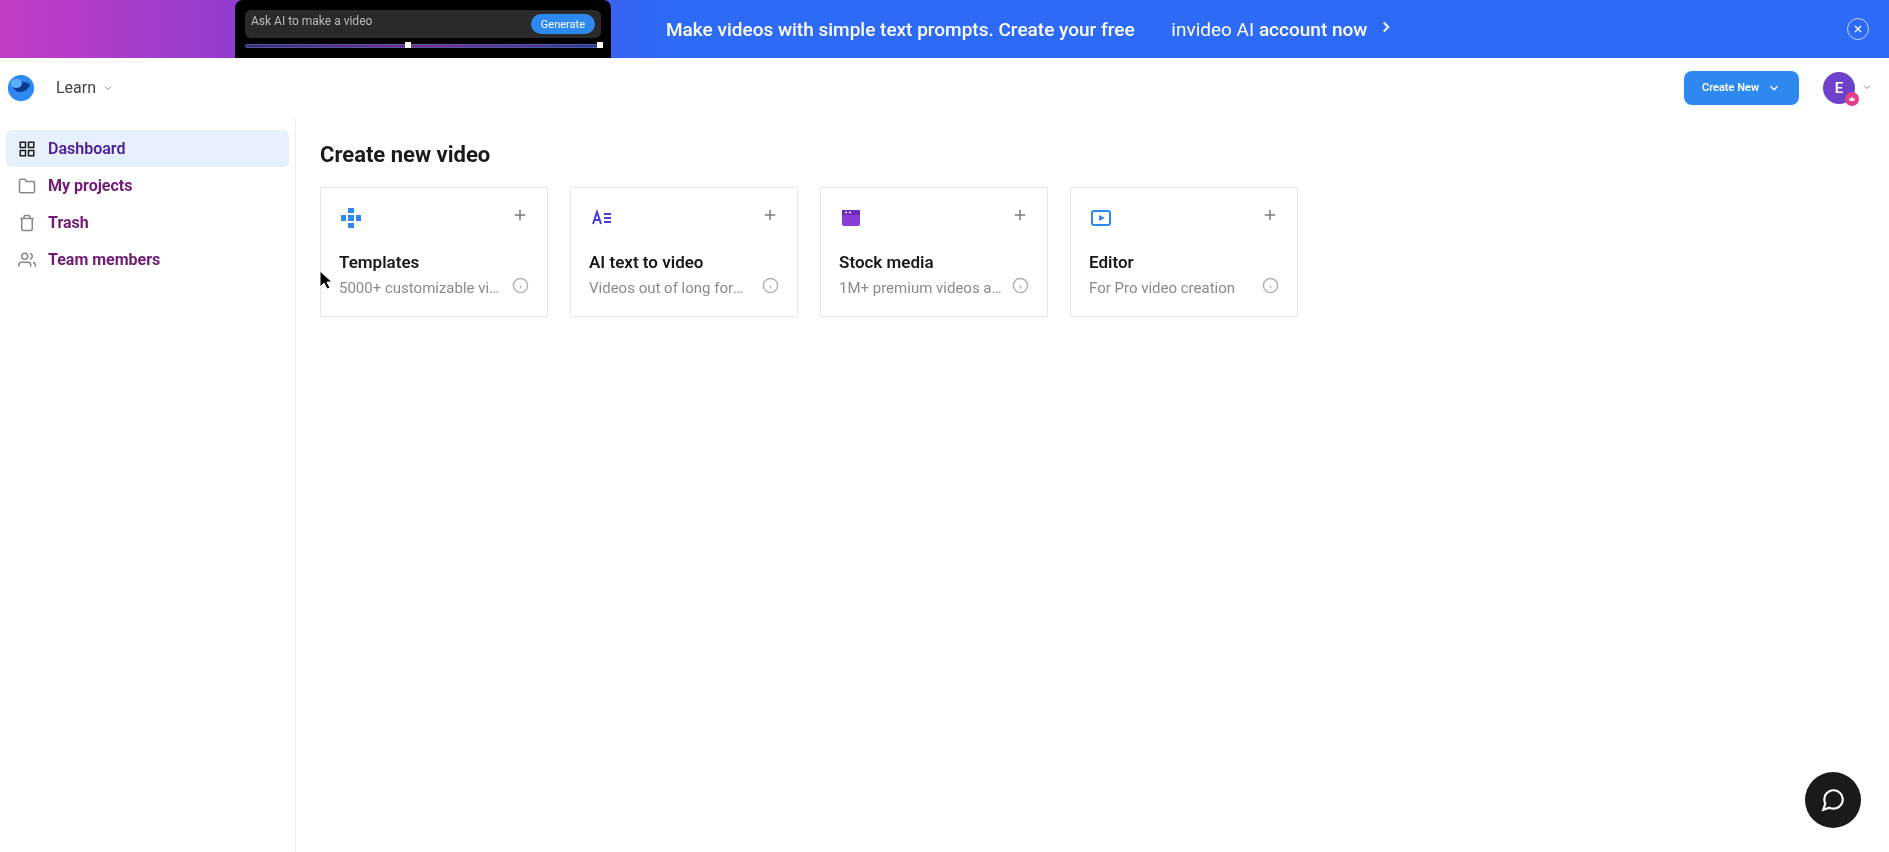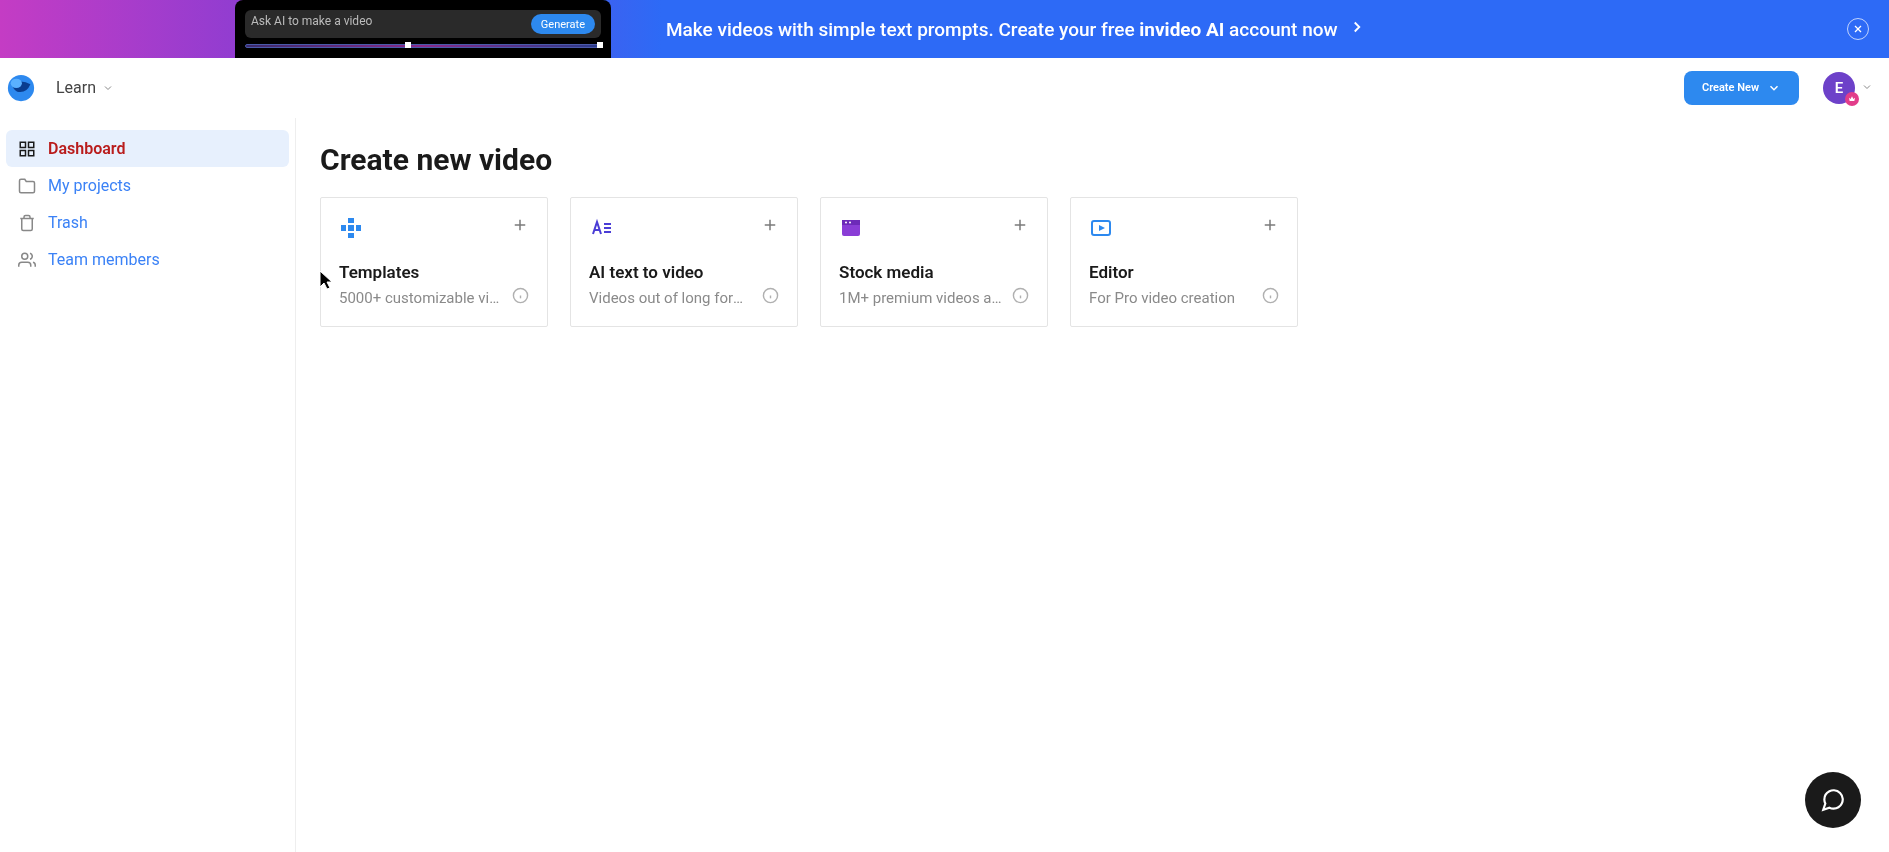--- a/index.html
+++ b/index.html
@@ -8,41 +8,41 @@
 .banner { display: flex; align-items: center; background: linear-gradient(90deg, #c43cc4 0%, #7b3dd6 18%, #2d6af6 35%, #2d6af6 100%); height: 58px; position: relative; }
 .banner-promo { position: absolute; left: 235px; top: 0; width: 376px; height: 58px; background: #000; border-radius: 8px 8px 0 0; padding: 10px; display: flex; flex-direction: column; gap: 6px; overflow: hidden; }
 .banner-promo-input { display: flex; background: #2a2a2a; border-radius: 6px; padding: 4px 6px; height: 28px; }
 .banner-promo-input span { color: #bbb; font-size: 12px; flex: 1; }
 .banner-promo-gen { background: #2d89ef; color: #fff; font-size: 11px; padding: 4px 10px; border-radius: 10px; border: none; cursor: pointer; }
 .banner-promo-img { flex: 1; background: linear-gradient(135deg, #3b2a6b, #8a2a8a, #2a3b8a); border-radius: 6px; border: 1px solid #4a5aaa; position: relative; }
 .banner-promo-img::before, .banner-promo-img::after { content: ""; position: absolute; width: 6px; height: 6px; background: #fff; top: -3px; }
 .banner-promo-img::before { left: 45%; }
 .banner-promo-img::after { right: -3px; }
 .banner-text { margin-left: 666px; color: #fff; font-size: 19px; font-weight: 500; }
-.banner-text strong { font-weight: 700; }
+.banner-text strong { font-weight: 400; margin-left: 32px; }
 .banner-chevron { margin-left: 10px; color: #fff; }
 .banner-close { position: absolute; right: 20px; top: 50%; transform: translateY(-50%); width: 22px; height: 22px; border: 1.5px solid rgba(255,255,255,0.7); border-radius: 50%; display: flex; align-items: center; justify-content: center; color: #fff; cursor: pointer; font-size: 13px; }
 
 .topbar { display: flex; align-items: center; height: 60px; padding: 0 16px 0 4px; border-bottom: 1px solid transparent; }
 .logo { width: 30px; height: 30px; margin-left: 2px; }
 .learn-menu { display: flex; align-items: center; gap: 6px; margin-left: 20px; color: #444; font-size: 16px; cursor: pointer; }
 .spacer { flex: 1; }
 .create-new-btn { background: #2d89ef; color: #fff; font-size: 11px; font-weight: 600; padding: 10px 18px; border-radius: 8px; border: none; display: flex; align-items: center; gap: 8px; cursor: pointer; }
 .avatar { width: 32px; height: 32px; border-radius: 50%; background: #6d41c9; color: #fff; display: flex; align-items: center; justify-content: center; font-weight: 600; font-size: 15px; margin-left: 24px; position: relative; }
 .avatar-badge { position: absolute; bottom: -2px; right: -4px; width: 14px; height: 14px; border-radius: 50%; background: #e23d8a; display: flex; align-items: center; justify-content: center; }
 .avatar-chevron { margin-left: 6px; color: #777; }
 
 .main { display: flex; position: absolute; top: 118px; left: 0; right: 0; bottom: 0; }
 .sidebar { width: 296px; border-right: 1px solid #eee; padding-top: 12px; }
-.sidebar-item { display: flex; align-items: center; gap: 12px; padding: 9px 12px; margin: 0 6px; font-size: 16px; color: #3b82f6; border-radius: 6px; cursor: pointer; }
-.sidebar-item.active { background: #e7f0fd; color: #b91c1c; font-weight: 600; }
+.sidebar-item { display: flex; align-items: center; gap: 12px; padding: 9px 12px; margin: 0 6px; font-size: 16px; color: #701a75; border-radius: 6px; cursor: pointer; font-weight: bold; }
+.sidebar-item.active { background: #e7f0fd; color: #4c1d95; font-weight: 600; }
 .sidebar-icon { width: 18px; height: 18px; flex-shrink: 0; }
 
 .content { flex: 1; padding: 24px; }
-.content-title { font-size: 30px; font-weight: 700; color: #1a1a1a; margin-bottom: 20px; }
+.content-title { font-size: 22px; font-weight: 700; color: #1a1a1a; margin-bottom: 20px; }
 .cards { display: flex; gap: 22px; }
 .card { width: 228px; border: 1px solid #e4e4e4; border-radius: 2px; padding: 18px; cursor: pointer; position: relative; }
 .card-top { display: flex; justify-content: space-between; align-items: flex-start; margin-bottom: 22px; }
 .card-icon { width: 24px; height: 24px; }
 .card-plus { color: #7a7a7a; }
 .card-title { font-size: 17px; font-weight: 600; color: #1a1a1a; margin-bottom: 5px; }
 .card-sub-row { display: flex; justify-content: space-between; align-items: center; gap: 8px; }
 .card-sub { font-size: 15px; color: #8a8a8a; white-space: nowrap; overflow: hidden; text-overflow: ellipsis; }
 .card-info { color: #b0b0b0; flex-shrink: 0; }
 

